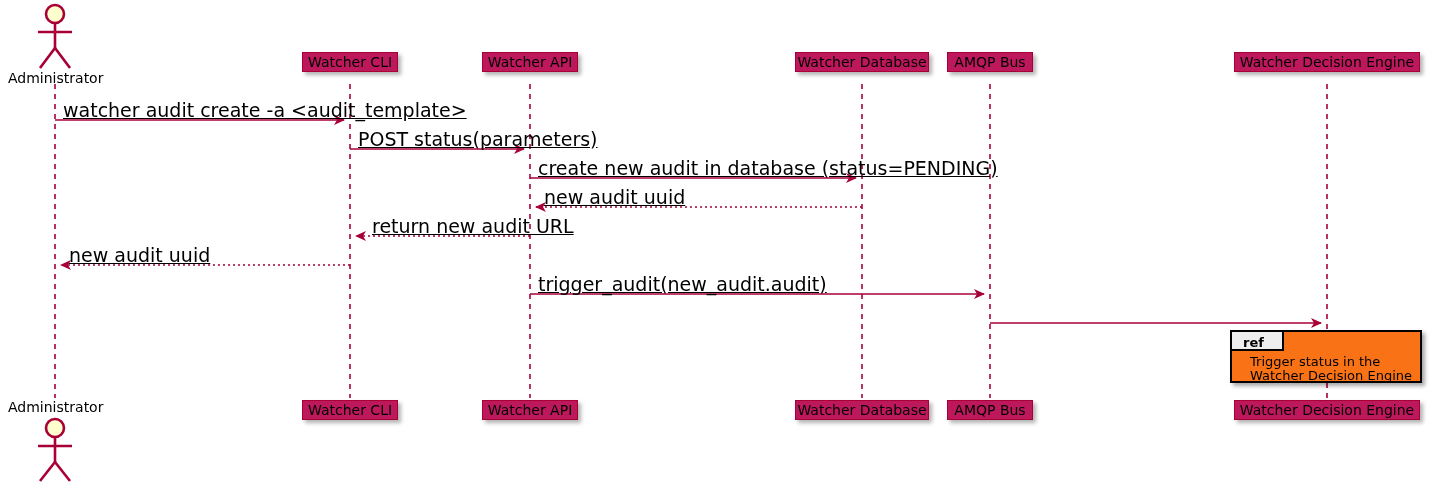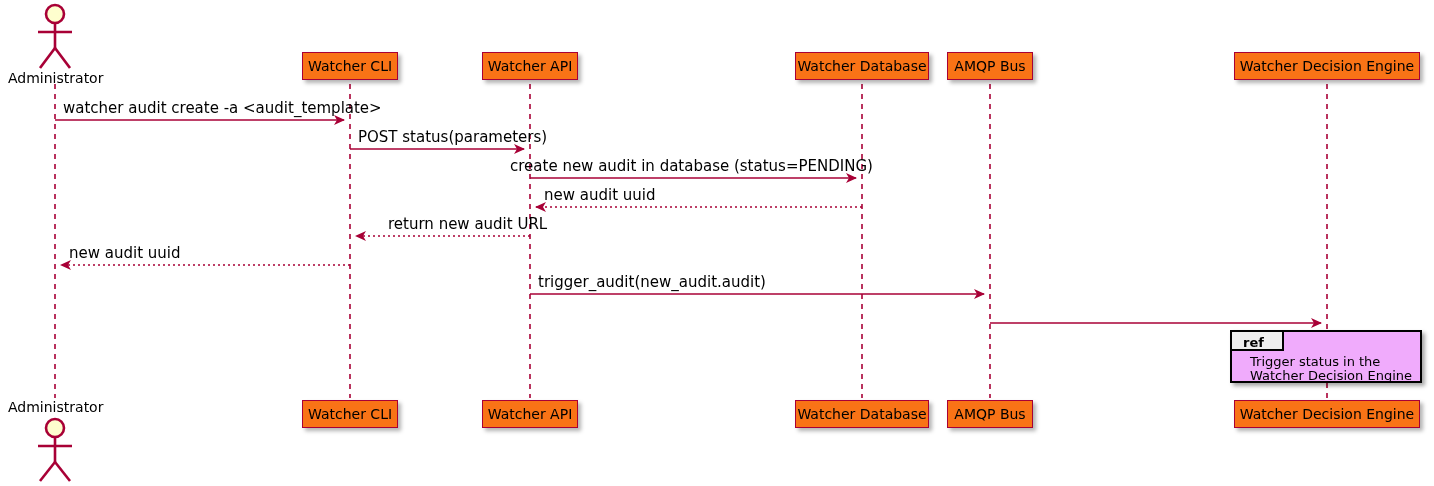--- a/index.html
+++ b/index.html
@@ -23,56 +23,57 @@
     top: 0;
     width: 1434px;
     height: 486px;
   }
   svg.layer { pointer-events: none; }
 
   
   .participant {
     position: absolute;
     box-sizing: border-box;
-    background: #f97316;
+    background: #be185d;
     border: 1.5px solid #A80036;
     color: #000000;
     font-size: 14px;
     line-height: 1;
     display: flex;
     align-items: center;
     justify-content: center;
     white-space: nowrap;
     box-shadow: 3px 3px 4px rgba(0,0,0,0.30);
     padding: 0 10px;
-    height: 28px;
+    height: 20px;
   }
 
   
   .actor-label {
     position: absolute;
     font-size: 14px;
     color: #000000;
     white-space: nowrap;
   }
 
   
   .msg-label {
     position: absolute;
-    font-size: 15px;
+    font-size: 19px;
     color: #000000;
     white-space: nowrap;
     line-height: 1;
+    text-decoration: underline;
   }
 
   
   .ref-box {
     position: absolute;
     box-sizing: border-box;
-    background: #f0abfc;
+    background: #f97316;
     border: 2px solid #000000;
     box-shadow: 3px 3px 4px rgba(0,0,0,0.35);
   }
   .ref-tab {
     position: absolute;
     left: 0;
     top: 0;
     height: 19px;
     background: #EEEEEE;
     border-right: 2px solid #000000;
@@ -157,23 +158,23 @@
   <div class="participant" style="left:1234px; top:52px; width:186px;">Watcher Decision Engine</div>
 
   <div class="participant" style="left:302px; top:400px; width:96px;">Watcher CLI</div>
   <div class="participant" style="left:482px; top:400px; width:96px;">Watcher API</div>
   <div class="participant" style="left:795px; top:400px; width:134px;">Watcher Database</div>
   <div class="participant" style="left:947px; top:400px; width:86px;">AMQP Bus</div>
   <div class="participant" style="left:1234px; top:400px; width:186px;">Watcher Decision Engine</div>
 
   <div class="msg-label" style="left:63px; top:101px;">watcher audit create -a &lt;audit_template&gt;</div>
   <div class="msg-label" style="left:358px; top:130px;">POST status(parameters)</div>
-  <div class="msg-label" style="left:510px; top:159px;">create new audit in database (status=PENDING)</div>
+  <div class="msg-label" style="left:538px; top:159px;">create new audit in database (status=PENDING)</div>
   <div class="msg-label" style="left:544px; top:188px;">new audit uuid</div>
-  <div class="msg-label" style="left:388px; top:217px;">return new audit URL</div>
+  <div class="msg-label" style="left:372px; top:217px;">return new audit URL</div>
   <div class="msg-label" style="left:69px; top:246px;">new audit uuid</div>
   <div class="msg-label" style="left:538px; top:275px;">trigger_audit(new_audit.audit)</div>
 
   <div class="ref-box" style="left:1230px; top:330px; width:192px; height:53px;">
     <div class="ref-tab" style="width:52px;"></div>
     <div class="ref-tab-label" style="left:11px; top:4px;">ref</div>
     <div class="ref-text" style="left:18px; top:22px;">Trigger status in the</div>
     <div class="ref-text" style="left:18px; top:36px;">Watcher Decision Engine</div>
   </div>
 

